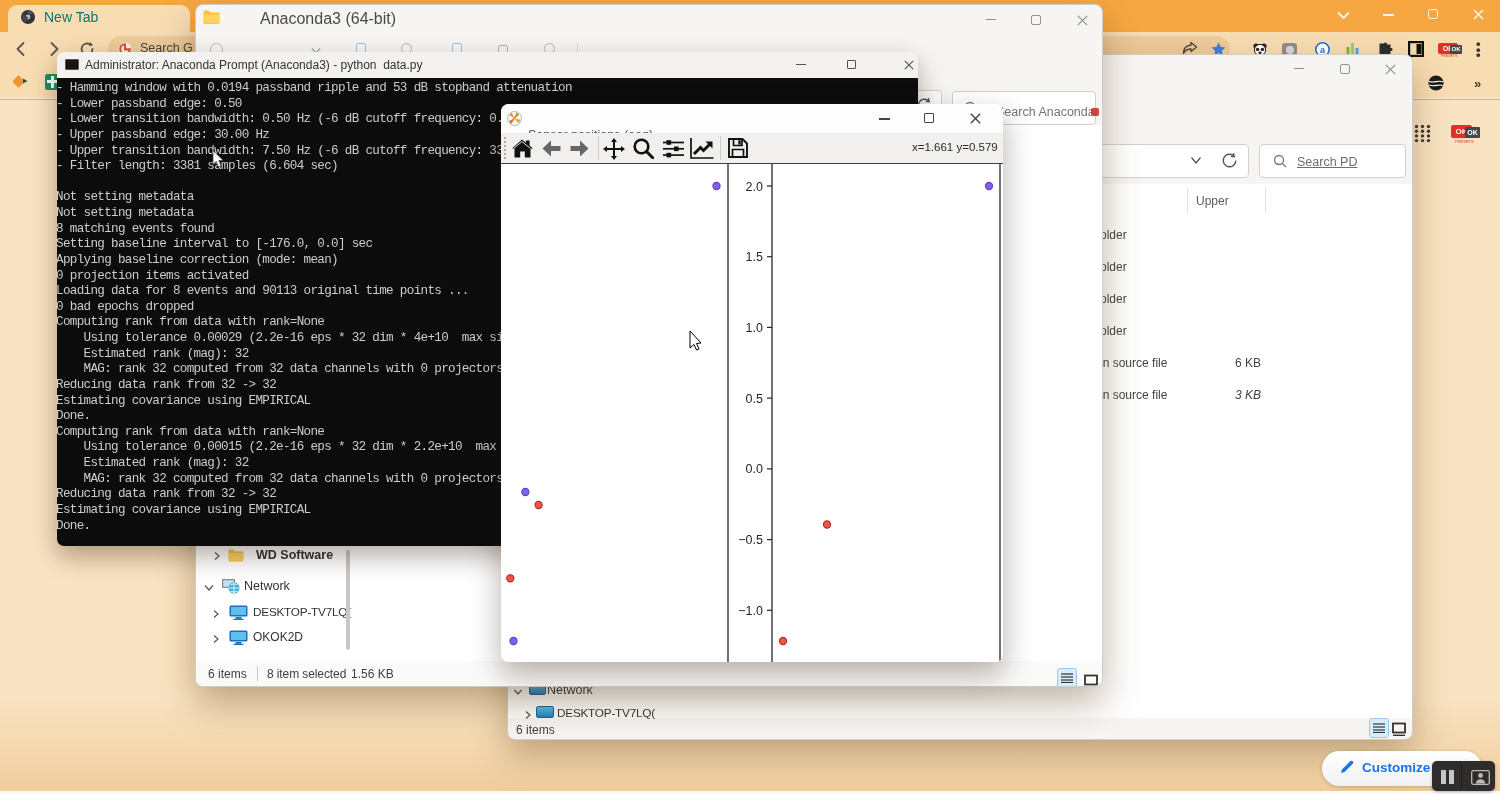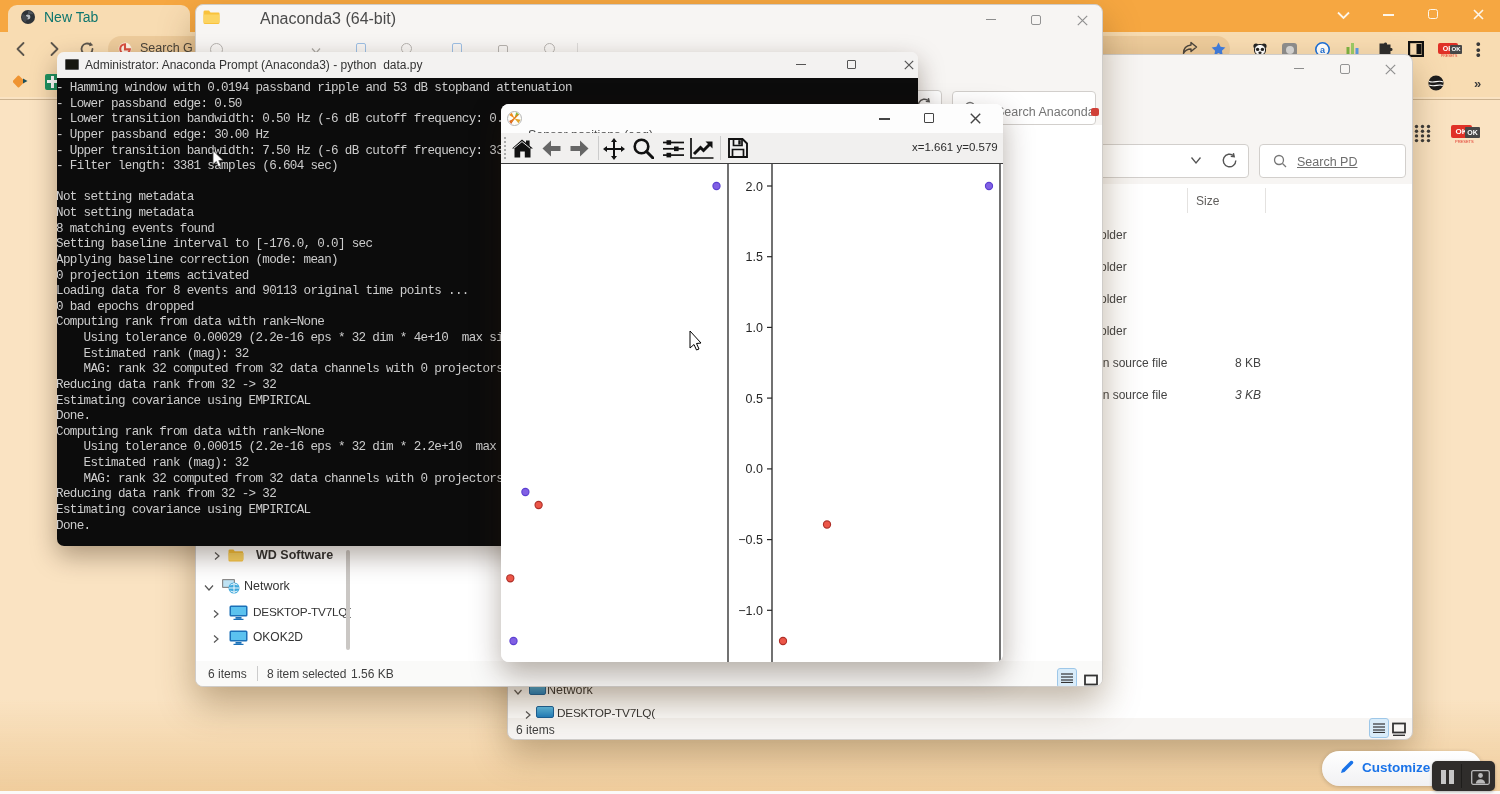--- a/index.html
+++ b/index.html
@@ -154,30 +154,30 @@
     </svg>
   <div class="abs" style="left:751px;top:89px;width:147px;height:34px;background:#fff;border:1px solid #d2cfcc;border-radius:4px;"></div>
   <svg class="abs" style="left:765px;top:99px;" width="14" height="14" viewBox="0 0 14 14">
       <circle cx="6" cy="6" r="4.5" fill="none" stroke="#777" stroke-width="1.3"></circle>
       <path d="M9.5 9.5 L13 13" stroke="#777" stroke-width="1.3"></path>
     </svg>
   <div class="abs" style="left:789px;top:100px;font-size:12.5px;color:#6e6e6e;text-decoration:underline;">Search PD</div>
 
   <div class="abs" style="left:0;top:129px;width:906px;height:534px;background:#fff;"></div>
 
-  <div class="abs" style="left:688px;top:139px;font-size:12px;color:#5f5d5b;">Size</div>
+  <div class="abs" style="left:688px;top:139px;font-size:12px;color:#5f5d5b;">Upper</div>
   <div class="abs" style="left:679px;top:133px;width:1px;height:25px;background:#e4e2e0;"></div>
   <div class="abs" style="left:757px;top:133px;width:1px;height:25px;background:#e4e2e0;"></div>
 
   <div class="abs" style="left:566px;top:173px;font-size:12px;color:#444;">File folder</div>
   <div class="abs" style="left:566px;top:205px;font-size:12px;color:#444;">File folder</div>
   <div class="abs" style="left:566px;top:237px;font-size:12px;color:#444;">File folder</div>
   <div class="abs" style="left:566px;top:269px;font-size:12px;color:#444;">File folder</div>
   <div class="abs" style="left:564px;top:301px;font-size:12px;color:#444;">Python source file</div>
-  <div class="abs" style="left:727px;top:301px;font-size:12px;color:#444;">8 KB</div>
+  <div class="abs" style="left:727px;top:301px;font-size:12px;color:#444;">6 KB</div>
   <div class="abs" style="left:564px;top:333px;font-size:12px;color:#444;">Python source file</div>
   <div class="abs" style="left:727px;top:333px;font-size:12px;color:#444;font-style:italic;">3 KB</div>
 
   <svg class="abs" style="left:5px;top:633px;" width="10" height="8" viewBox="0 0 10 8">
       <path d="M1.5 2 L5 6 L8.5 2" stroke="#555" stroke-width="1.2" fill="none"></path>
     </svg>
   <div class="abs" style="left:21px;top:628px;width:17px;height:12px;background:linear-gradient(#5bc2ef,#1f7fc0);border:1px solid #16619c;border-radius:2px;"></div>
   <div class="abs" style="left:39px;top:628px;font-size:12.5px;color:#333;">Network</div>
   <svg class="abs" style="left:16px;top:655px;" width="8" height="10" viewBox="0 0 8 10">
       <path d="M2 1.5 L6 5 L2 8.5" stroke="#555" stroke-width="1.2" fill="none"></path>

